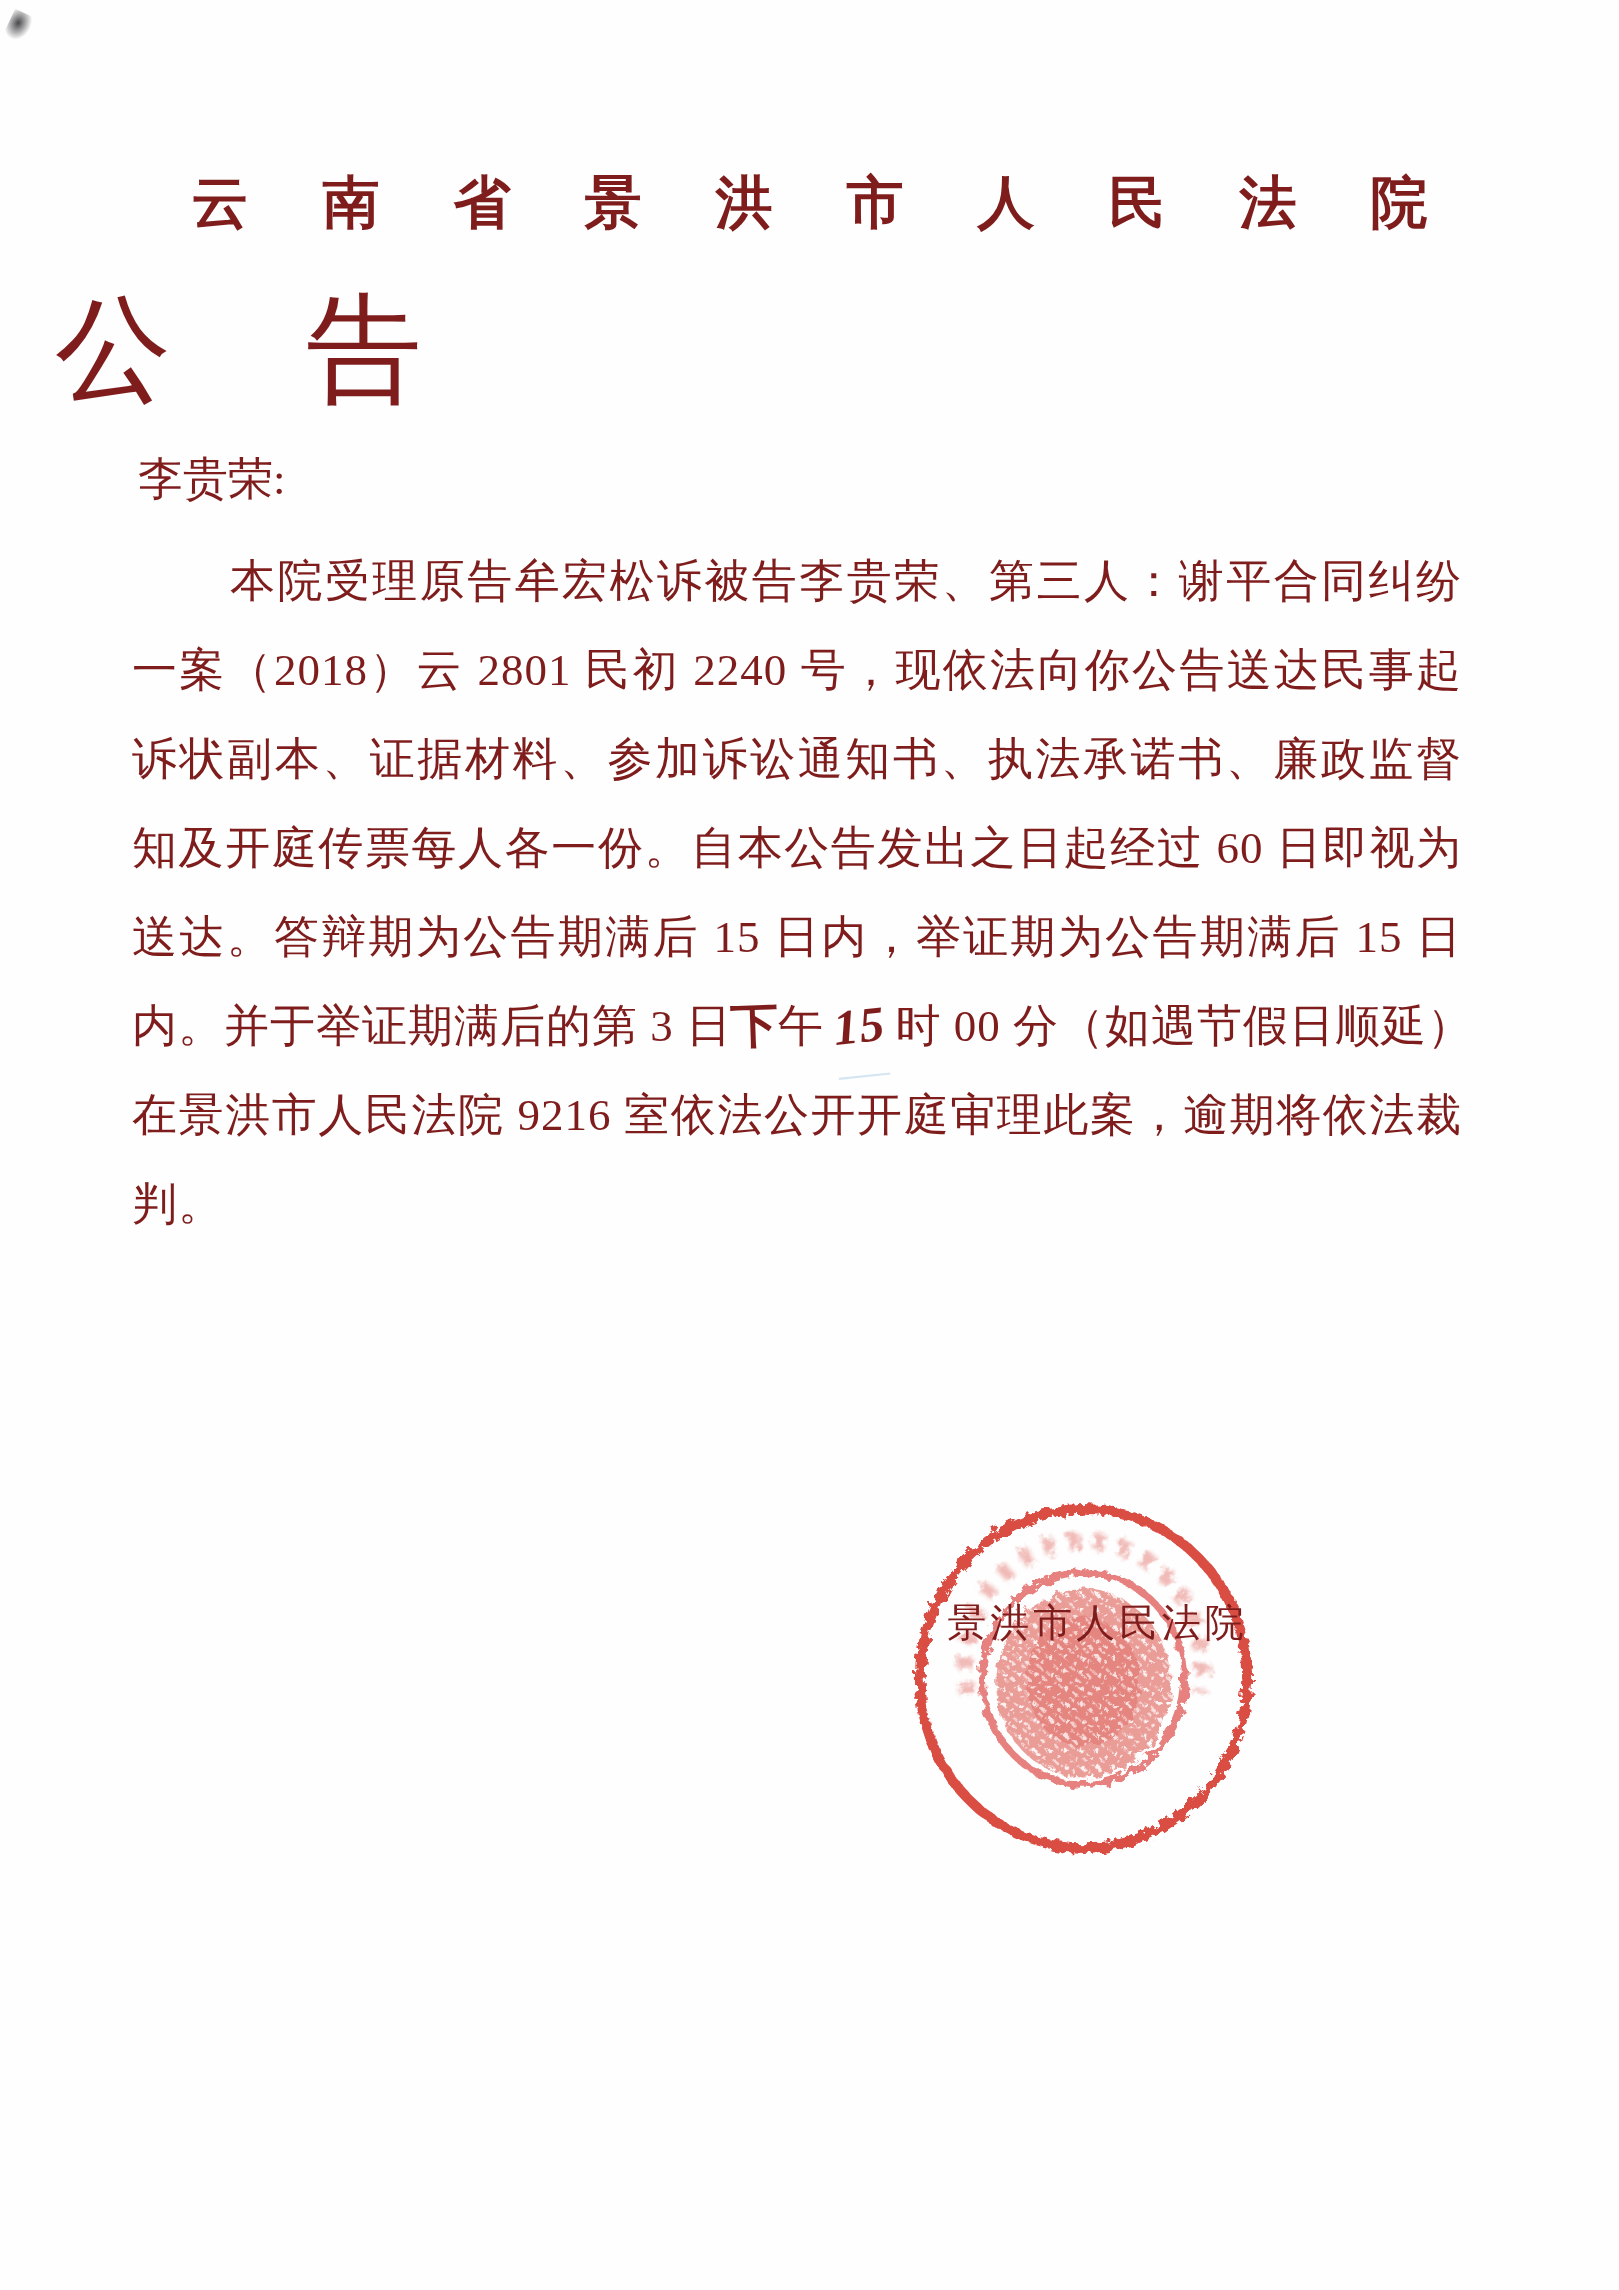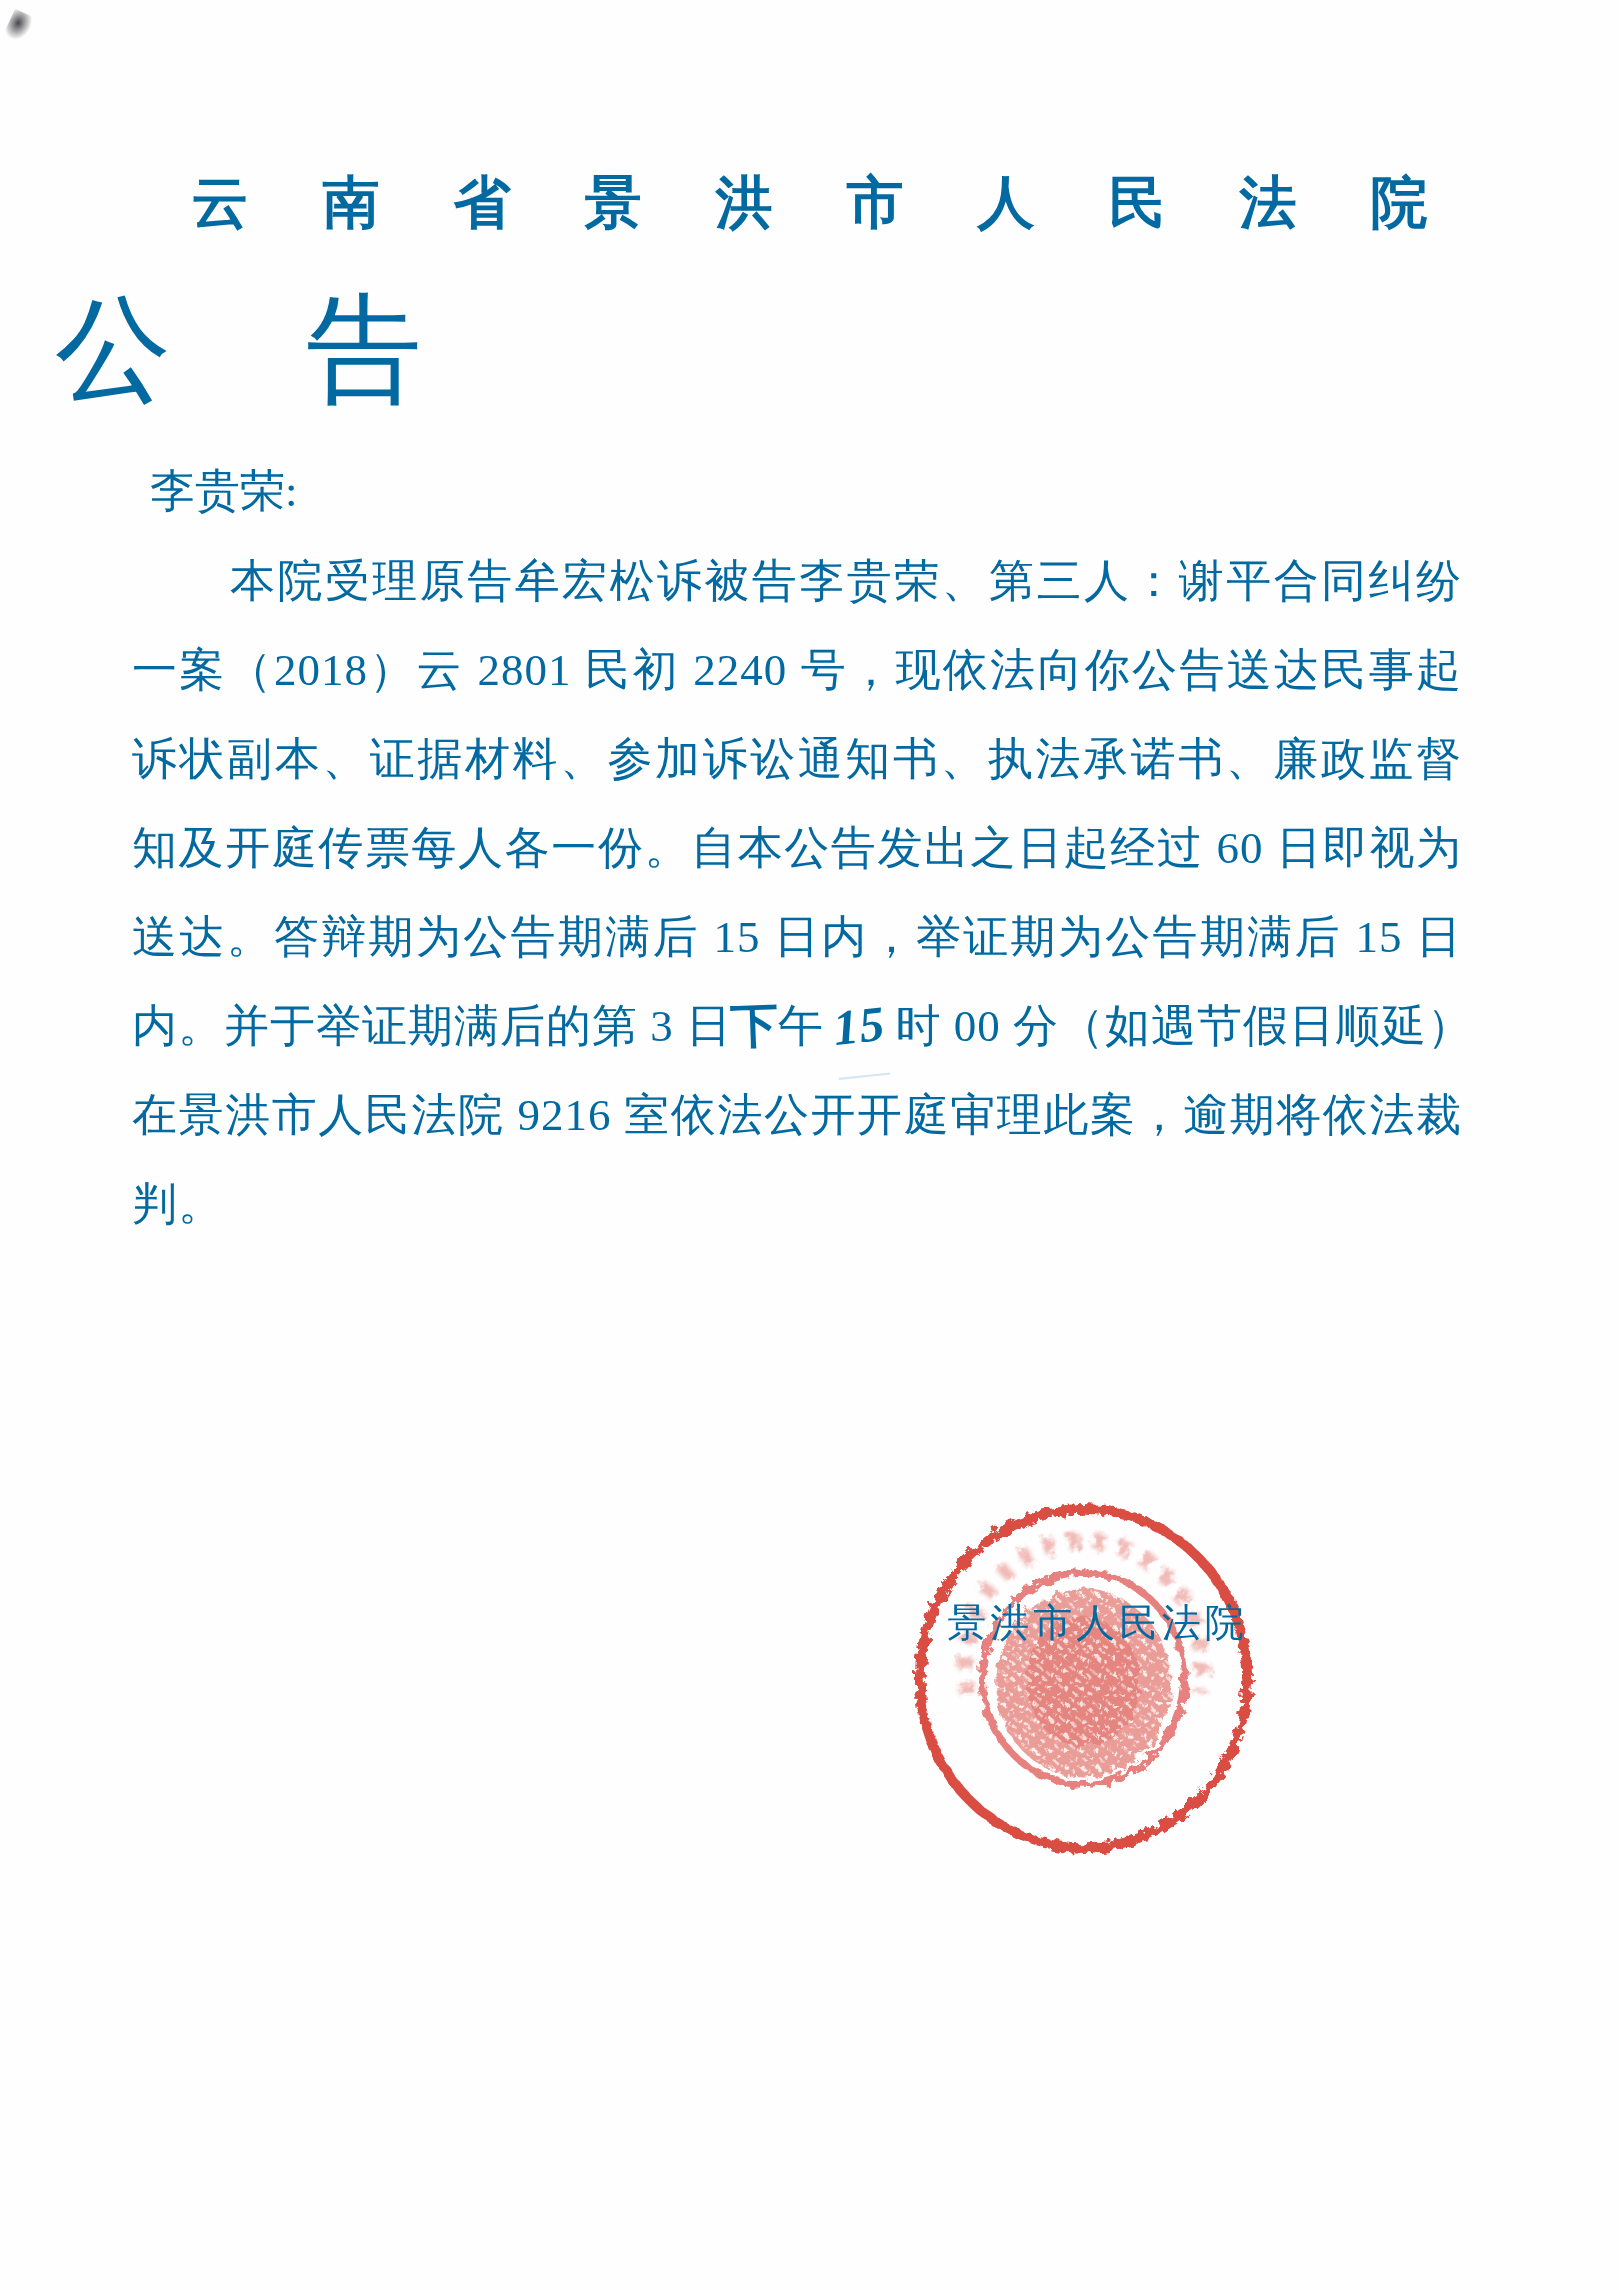--- a/index.html
+++ b/index.html
@@ -7,21 +7,21 @@
     padding: 0;
     background: #ffffff;
     font-family: "Liberation Serif", "DejaVu Serif", serif;
   }
   .page {
     position: relative;
     width: 1619px;
     height: 2291px;
     background: #fefefe;
     overflow: hidden;
-    color: #0369a1;
+    color: #7f1d1d;
   }
   
   .artifact {
     position: absolute;
     left: 7.8px;
     top: 11.8px;
     width: 21.6px;
     height: 29px;
     background: radial-gradient(ellipse at 40% 40%, rgba(40,40,45,0.85), rgba(40,40,45,0) 70%);
     transform: rotate(25deg);
@@ -51,21 +51,21 @@
     font-weight: 500;
     letter-spacing: 135px;
     padding-left: 55px;
     box-sizing: border-box;
     white-space: nowrap;
   }
   .addressee {
     position: absolute;
     left: 134px;
     top: 446px;
-    margin: 16px;
+    margin: 4px;
     font-size: 45px;
     line-height: 59px;
   }
   .body-block {
     position: absolute;
     left: 132px;
     top: 537px;
     width: 1330px;
   }
   .bline {

